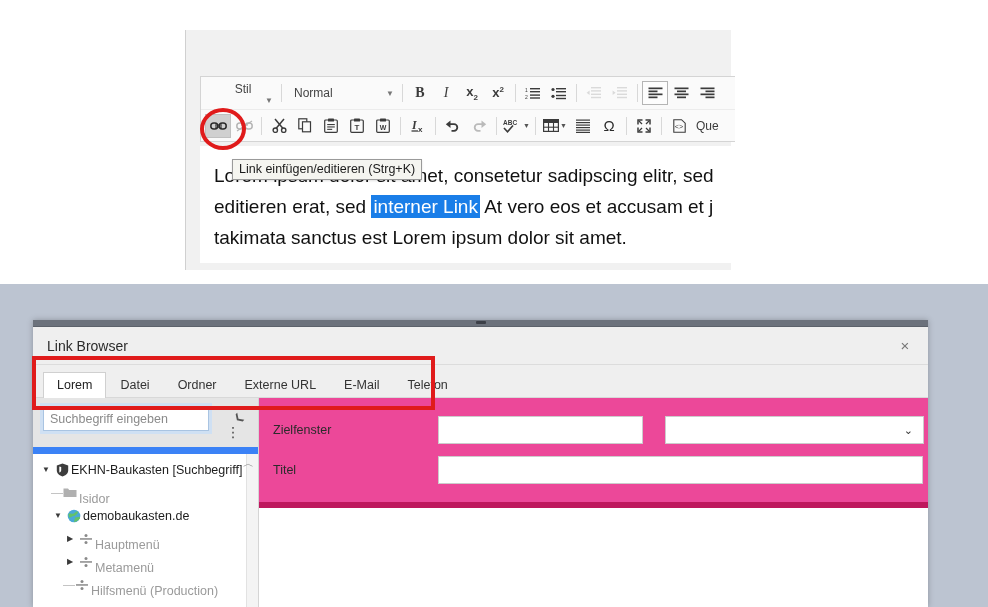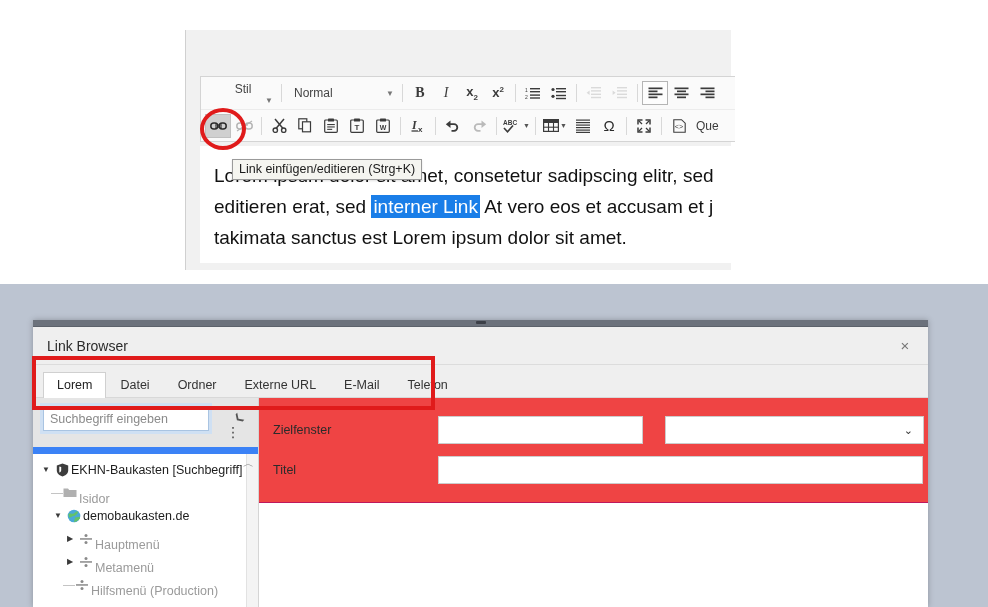--- a/index.html
+++ b/index.html
@@ -342,23 +342,23 @@
   .indent-3 { padding-left: 30px; }
 
   
   #form-panel {
     flex: 1;
     background: #ffffff;
     display: flex;
     flex-direction: column;
   }
   #form-fields {
-    background: #ef4444;
+    background: #ec4899;
     padding: 12px 0 12px 0;
-    border-bottom: 1px solid #be185d;
+    border-bottom: 6px solid #be185d;
   }
   .form-row {
     display: flex;
     align-items: center;
     height: 40px;
     padding-left: 14px;
   }
   .form-label {
     width: 165px;
     flex: 0 0 165px;

